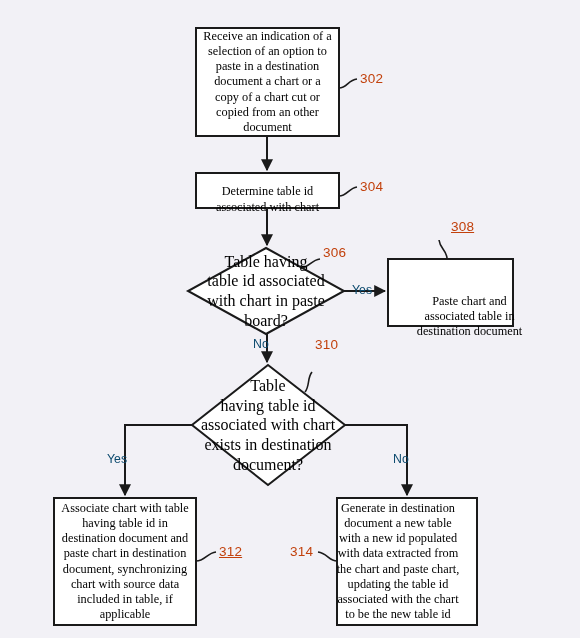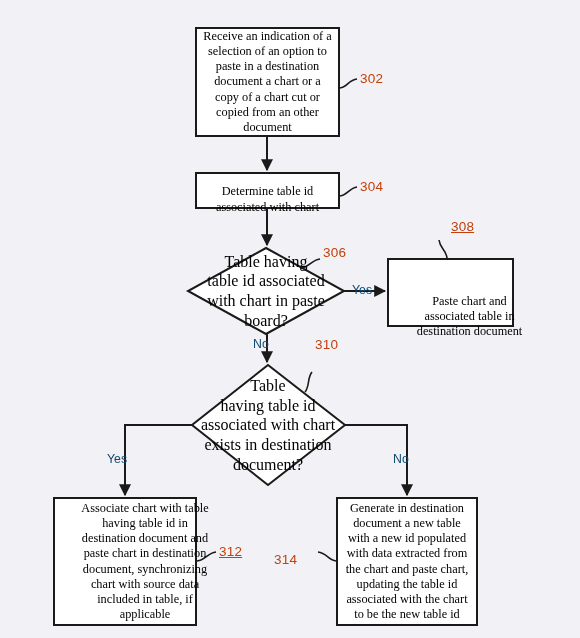--- a/index.html
+++ b/index.html
@@ -125,51 +125,51 @@
   <div class="node-text proc-text" style="left:410px; top:261px; width:119px; height:63px;margin-top:24px;">Paste chart and
 associated table in
 destination document</div>
 
   <div class="node-text dec-text" style="left:190px; top:380px; width:156px; height:90px;">Table
 having table id
 associated with chart
 exists in destination
 document?</div>
 
-  <div class="node-text proc-text" style="left:57px; top:500px; width:136px; height:123px;margin-left:20px;">Associate chart with table
+  <div class="node-text proc-text" style="left:57px; top:500px; width:136px; height:123px;">Associate chart with table
 having table id in
 destination document and
 paste chart in destination
 document, synchronizing
 chart with source data
 included in table, if
 applicable</div>
 
-  <div class="node-text proc-text" style="left:340px; top:500px; width:134px; height:123px;">Generate in destination
+  <div class="node-text proc-text" style="left:331px; top:500px; width:134px; height:123px;">Generate in destination
 document a new table
 with a new id populated
 with data extracted from
 the chart and paste chart,
 updating the table id
 associated with the chart
 to be the new table id</div>
 
   <div class="ref-label" style="left:360px; top:71px;">302</div>
 
   <div class="ref-label" style="left:360px; top:179px;">304</div>
 
   <div class="ref-label" style="left:323px; top:245px;">306</div>
 
   <div class="ref-label" style="left:451px; top:219px;text-decoration:underline;">308</div>
 
   <div class="ref-label" style="left:315px; top:337px;">310</div>
 
   <div class="ref-label" style="left:219px; top:544px;text-decoration:underline;">312</div>
 
-  <div class="ref-label" style="left:274px; top:544px;margin-top:8px;">314</div>
+  <div class="ref-label" style="left:290px; top:544px;">314</div>
 
   <div class="edge-label" style="left:352px; top:283px;">Yes</div>
 
   <div class="edge-label" style="left:253px; top:337px;">No</div>
 
   <div class="edge-label" style="left:107px; top:452px;">Yes</div>
 
   <div class="edge-label" style="left:393px; top:452px;">No</div>
 
 </div>

